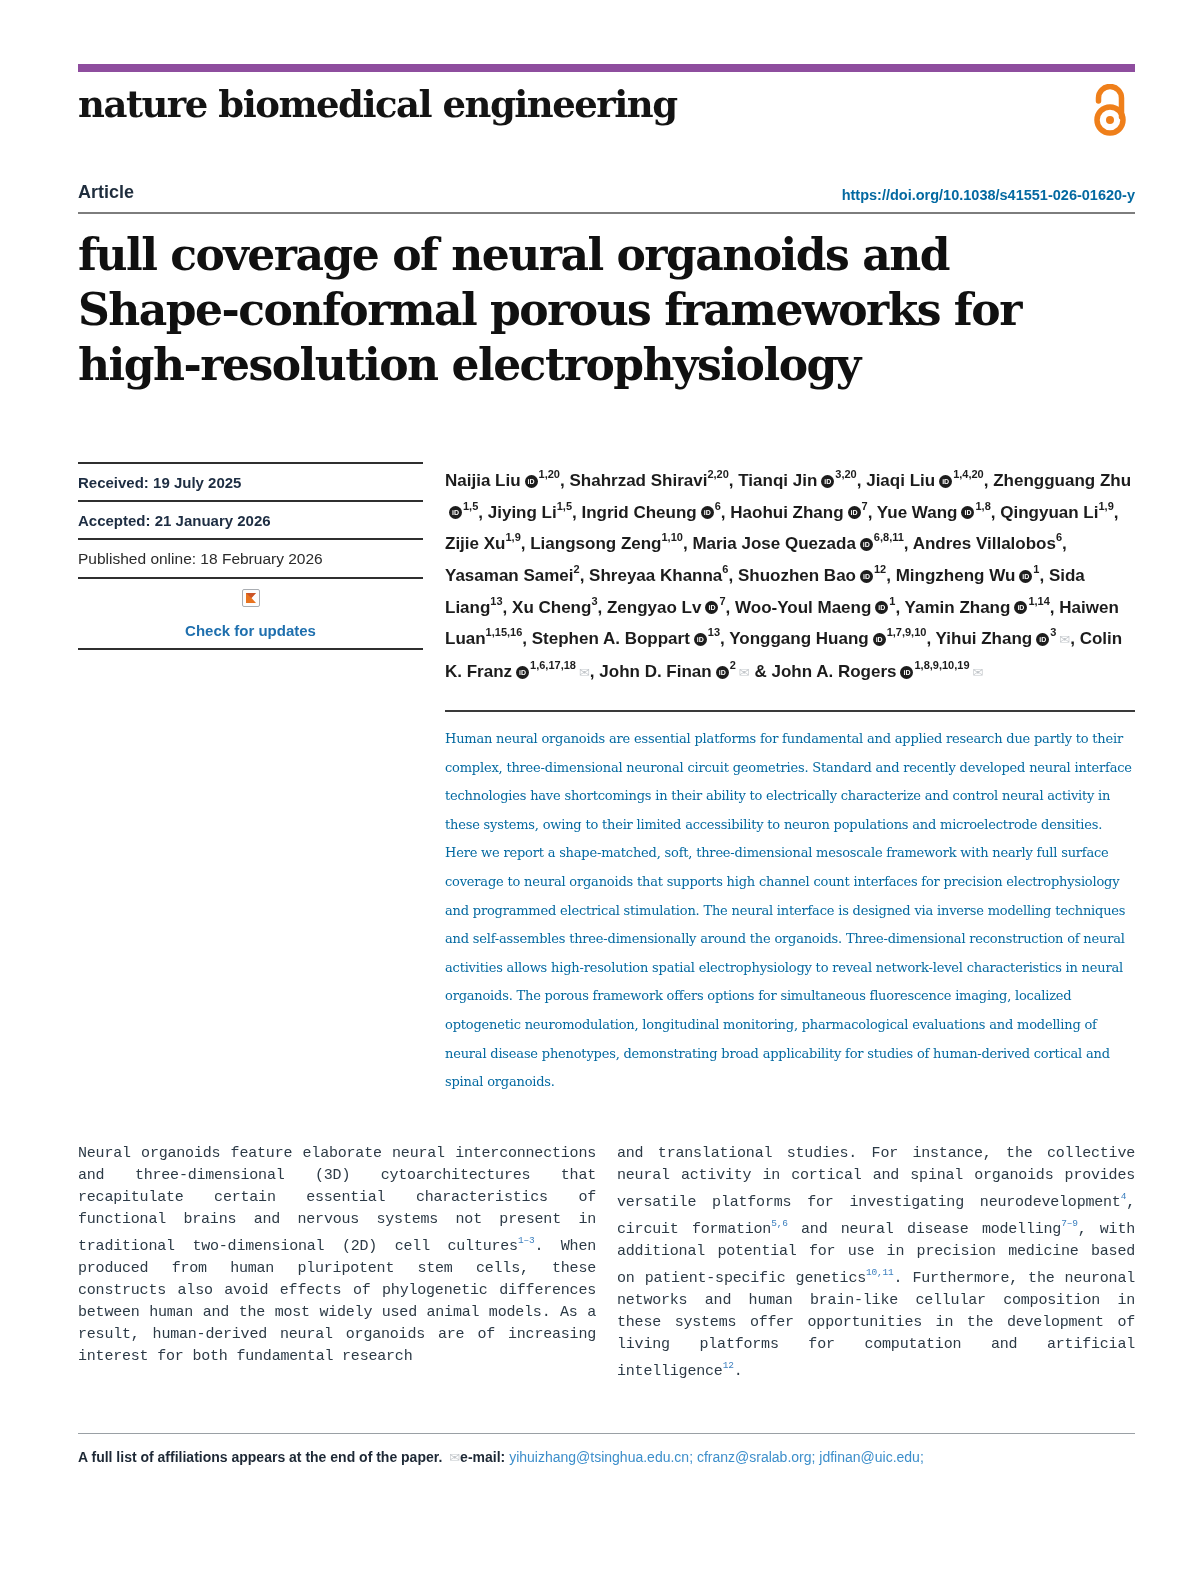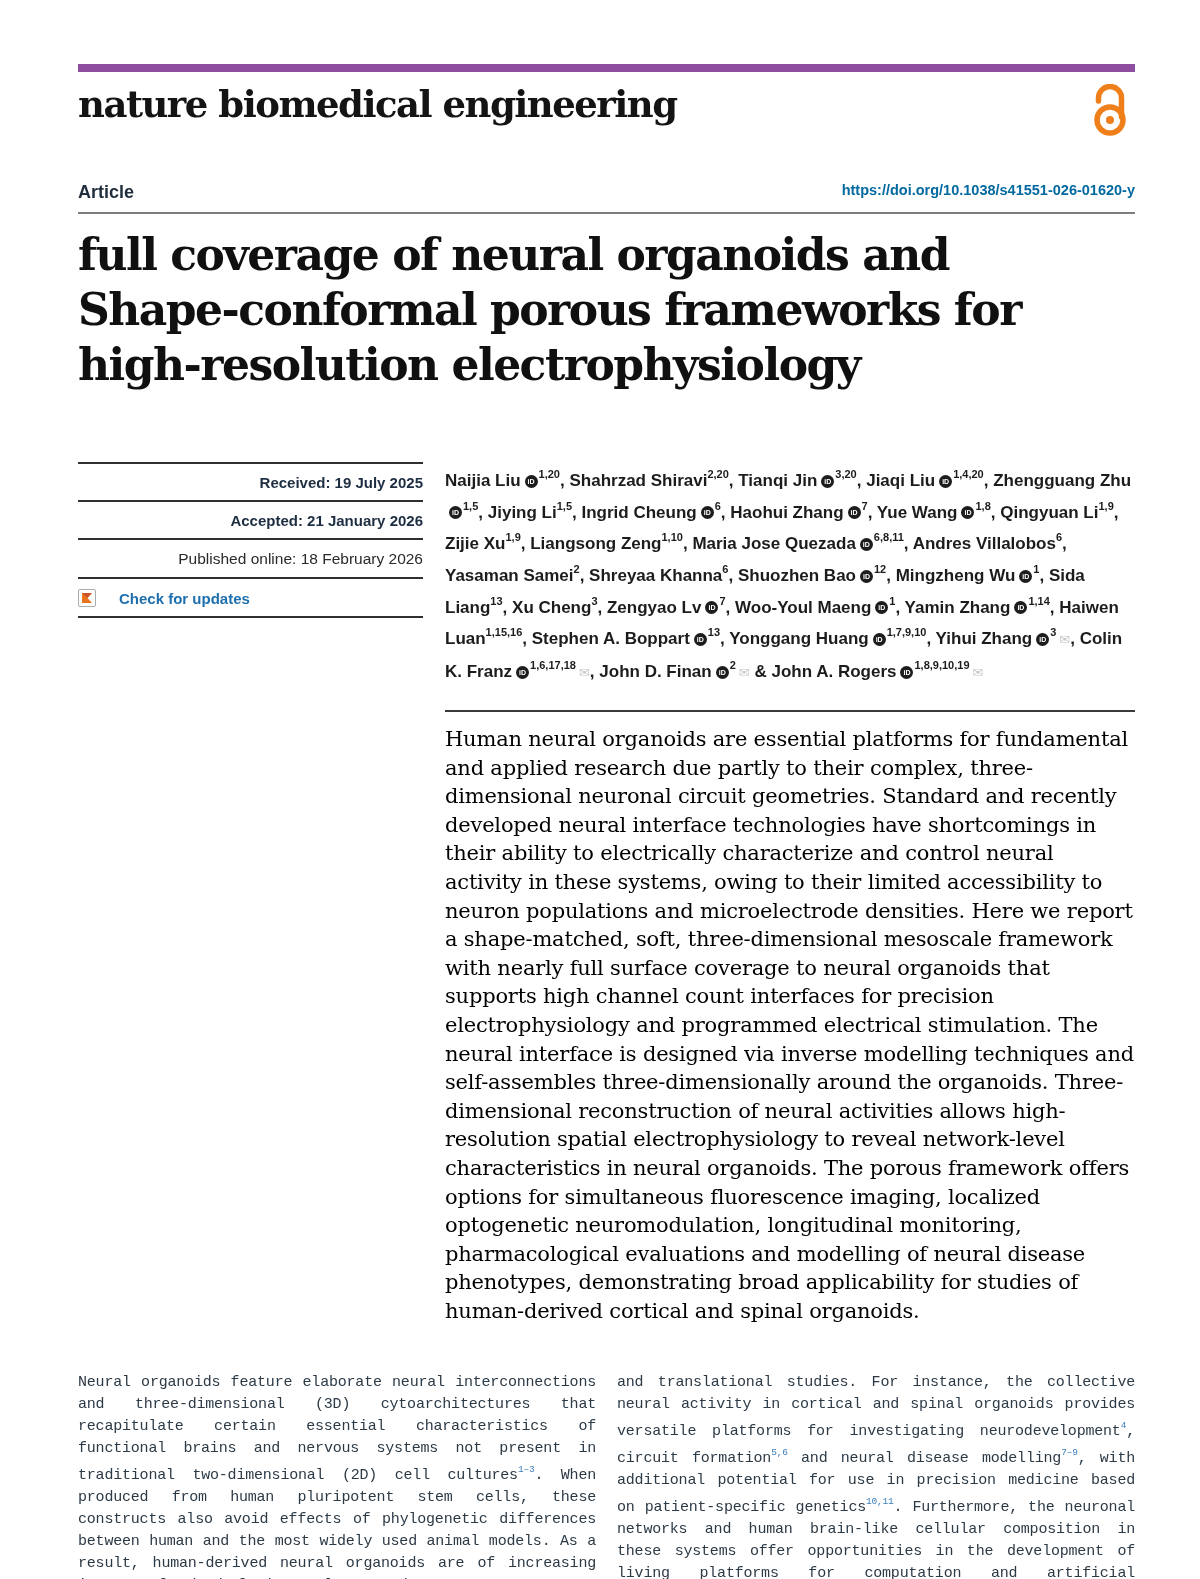--- a/index.html
+++ b/index.html
@@ -13,60 +13,60 @@
 
   .topbar { margin-top:64px; height:8px; background:#8e4d9e; }
 
   .masthead-row { display:flex; justify-content:space-between; align-items:flex-start; margin-top:10px; }
   .journal-logo {
     font-family:"DejaVu Serif", serif; font-weight:bold;
     font-size:37px; letter-spacing:-1.5px; color:#141414; line-height:44px;
   }
   .oa-logo { margin-top:2px; }
 
-  .article-row { display:flex; justify-content:space-between; align-items:flex-start; margin-top:40px; }
+  .article-row { display:flex; justify-content:space-between; align-items:flex-end; margin-top:40px; }
   .article-label { font-size:18px; font-weight:bold; color:#1f2d3d; }
   .doi-link { font-size:14.5px; font-weight:bold; color:#0369a1; text-decoration:none; }
 
   .title-rule { margin-top:9px; height:2px; background:#7d7d7d; }
 
   .title {
     margin-top:13px; font-family:"DejaVu Serif", serif; font-weight:bold;
     font-size:44px; line-height:55px; letter-spacing:-1.5px; color:#101010;
   }
 
   .main-row { display:flex; margin-top:70px; }
-  .side-col { width:345px; flex:none;text-align:right; }
+  .side-col { width:345px; flex:none; }
   .right-col { width:690px; flex:none; margin-left:22px; }
 
   .side-item { border-top:2px solid #2f2f2f; padding:10px 0 9px 0; font-size:15px; }
   .side-item.last { border-bottom:2px solid #2f2f2f; }
   .date-bold { font-weight:bold; color:#1d2d42; }
   .date-serif { font-family:Liberation Sans, sans-serif; font-weight:normal; color:#2a2a2a; font-size:15.5px; }
-  .check-row { display:flex; align-items:center; gap:23px; cursor:pointer; }
+  .check-row { display:flex; align-items:center; gap:15px; cursor:pointer;flex-direction:column; }
   .check-label { font-weight:bold; color:#1e6fae; font-size:15px; }
   .crossmark-box {
     width:18px; height:18px; border:1px solid #a9adb2; border-radius:2px;
     display:flex; align-items:center; justify-content:center; background:#fdfdfd;
   }
 
   .authors { font-size:17px; line-height:27px; font-weight:bold; color:#1c1c1c; }
   .authors sup { font-size:11px; font-weight:bold; position:relative; top:-1px; letter-spacing:0; }
   .orcid-icon {
     display:inline-block; width:13px; height:13px; border-radius:50%;
     background:#1d1d1d; color:#ffffff; text-align:center;
     font:bold 7px/13px "Liberation Sans", sans-serif;
     margin:0 1px 0 4px; vertical-align:2px;
   }
   .mail-icon { color:#c3c7cb; font-size:13px; margin-left:3px; font-weight:normal; }
 
   .abstract-rule { margin-top:24px; height:2.5px; background:#3a3a3a; }
   .abstract {
     margin-top:13px; font-family:"DejaVu Serif", serif;
-    font-size:21px; line-height:28.6px; color:#000000; letter-spacing:-0.2px;
+    font-size:13px; line-height:28.6px; color:#0369a1; letter-spacing:-0.2px;
   }
 
   .body-cols { display:flex; gap:21px; margin-top:46px; }
   .body-col {
     width:518px; flex:none; font-family:Liberation Mono, monospace;
     font-size:15px; line-height:22px; color:#2c3a46; text-align:justify; letter-spacing:-0.2px;
   }
   .body-col sup { font-size:9.5px; color:#3c7fbe; position:relative; top:-1px; }
 
   .footer-rule { margin-top:50px; border-top:1.5px solid #9aa0a5; }

